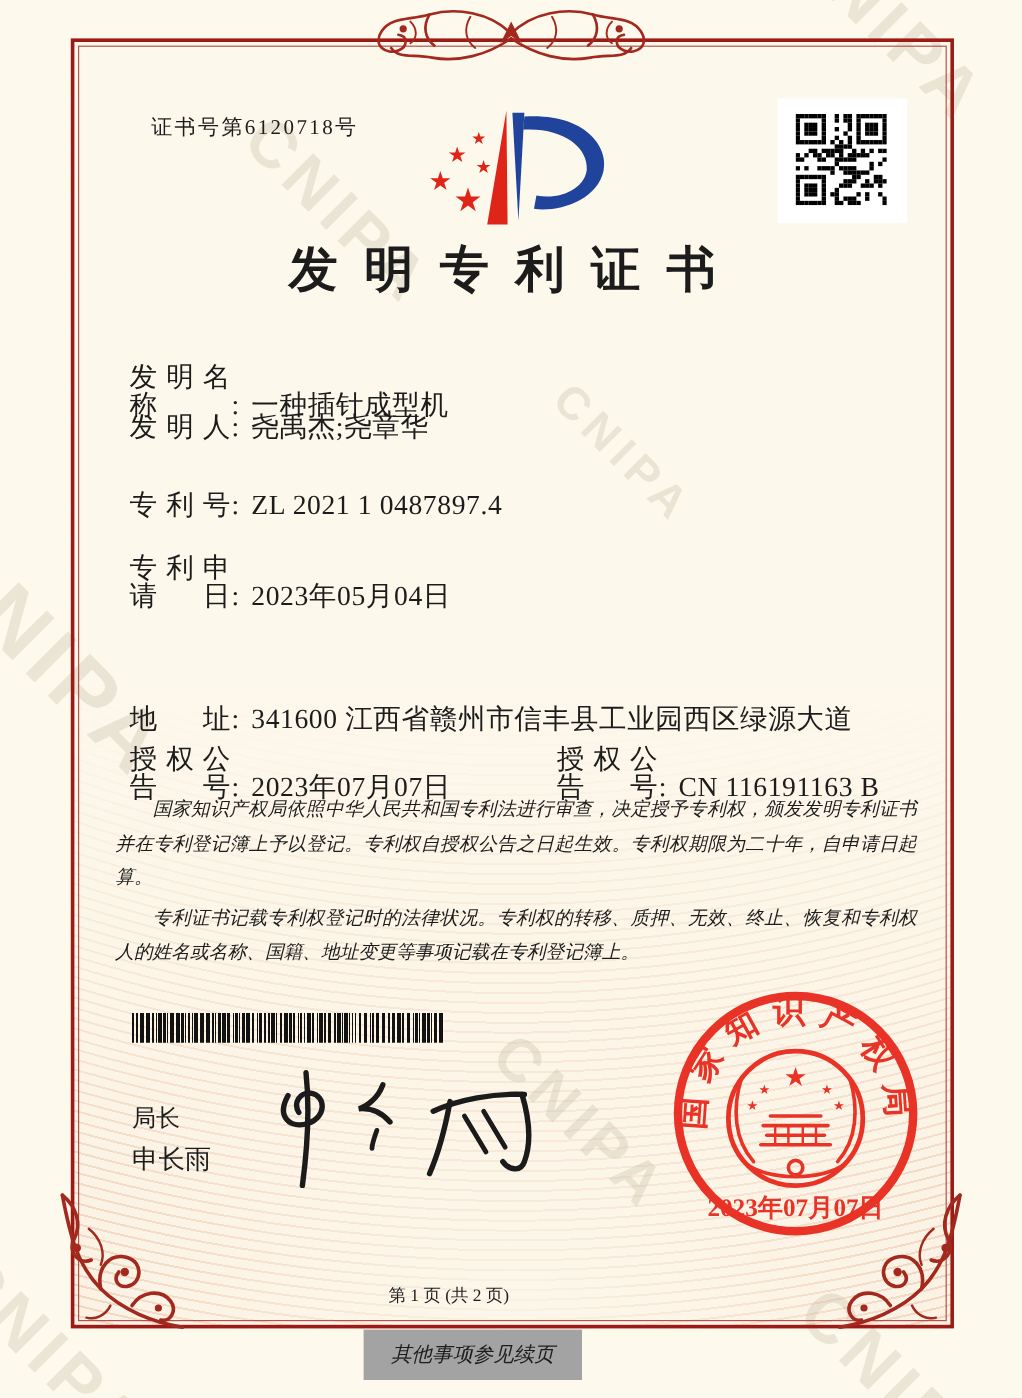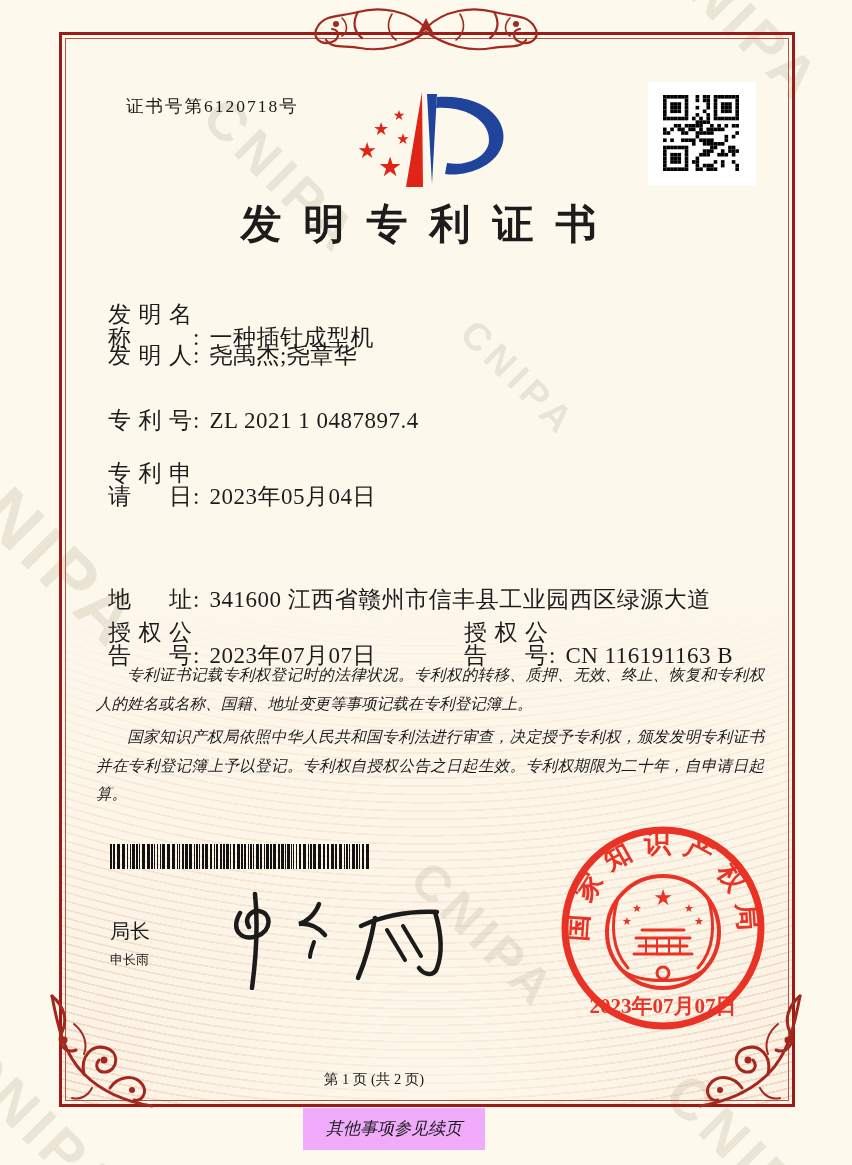--- a/index.html
+++ b/index.html
@@ -46,27 +46,27 @@
   .paras{position:absolute;left:96px;top:661px;width:668px;z-index:5;
       font-style:italic;font-size:15.6px;line-height:28.5px;text-align:justify;}
   .paras p{margin:0;text-indent:2em;}
   .paras p + p{margin-top:5px;}
 
   .barcode{position:absolute;left:110px;top:844px;z-index:5;}
 
   .signer-title{position:absolute;left:110px;top:918px;font-family:"Liberation Sans","DejaVu Sans",sans-serif;
       font-size:20px;z-index:5;}
   .signer-name{position:absolute;left:110px;top:951px;font-family:"Liberation Sans","DejaVu Sans",sans-serif;
-      font-size:13px;z-index:5;}
+      font-size:22px;z-index:5;}
   .signature{position:absolute;left:215px;top:888px;width:245px;height:102px;z-index:5;}
 
   .seal{position:absolute;left:552px;top:824px;width:222px;height:208px;z-index:7;opacity:0.95;}
 
   .page-info{position:absolute;left:0;top:1070px;width:748px;text-align:center;font-size:14.5px;z-index:5;}
-  .note{position:absolute;left:303px;top:1108px;width:182px;height:42px;background:#f0abfc;
+  .note{position:absolute;left:303px;top:1108px;width:182px;height:42px;background:#a3a3a3;
       text-align:center;line-height:42px;font-style:italic;font-size:17px;z-index:8;}
 </style>
 </head>
 <body>
 
 <div id="page">
 
   <div class="wm" style="left:235px;top:85px;font-size:54px">CNIPA</div>
   <div class="wm" style="left:482px;top:312px;font-size:38px">CNIPA</div>
   <div class="wm" style="left:-18px;top:430px;font-size:72px">CNIPA</div>
@@ -374,22 +374,22 @@
     <span class="flabel">地址</span><span class="fcolon">:</span><span class="fvalue">341600 江西省赣州市信丰县工业园西区绿源大道</span>
   </div>
   <div class="frow" style="top:621px">
     <span class="flabel">授权公告号</span><span class="fcolon">:</span><span class="fvalue">2023年07月07日</span>
     <span class="fgroup2">
       <span class="flabel">授权公告号</span><span class="fcolon">:</span><span class="fvalue">CN 116191163 B</span>
     </span>
   </div>
 
   <div class="paras">
+    <p>国家知识产权局依照中华人民共和国专利法进行审查，决定授予专利权，颁发发明专利证书并在专利登记簿上予以登记。专利权自授权公告之日起生效。专利权期限为二十年，自申请日起算。</p>
     <p>专利证书记载专利权登记时的法律状况。专利权的转移、质押、无效、终止、恢复和专利权人的姓名或名称、国籍、地址变更等事项记载在专利登记簿上。</p>
-    <p>国家知识产权局依照中华人民共和国专利法进行审查，决定授予专利权，颁发发明专利证书并在专利登记簿上予以登记。专利权自授权公告之日起生效。专利权期限为二十年，自申请日起算。</p>
   </div>
 
   <svg id="barcode" class="barcode" width="263" height="25" shape-rendering="crispEdges">
       <rect x="0" y="0" width="2" height="25" fill="#111"></rect>
       <rect x="3" y="0" width="2" height="25" fill="#111"></rect>
       <rect x="7" y="0" width="3" height="25" fill="#111"></rect>
       <rect x="12" y="0" width="3" height="25" fill="#111"></rect>
       <rect x="17" y="0" width="1" height="25" fill="#111"></rect>
       <rect x="20" y="0" width="1" height="25" fill="#111"></rect>
       <rect x="22" y="0" width="3" height="25" fill="#111"></rect>

